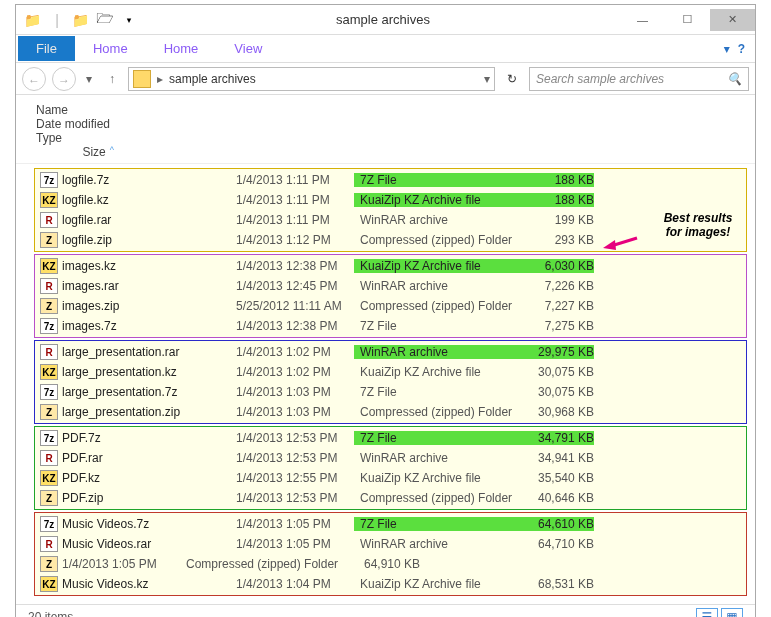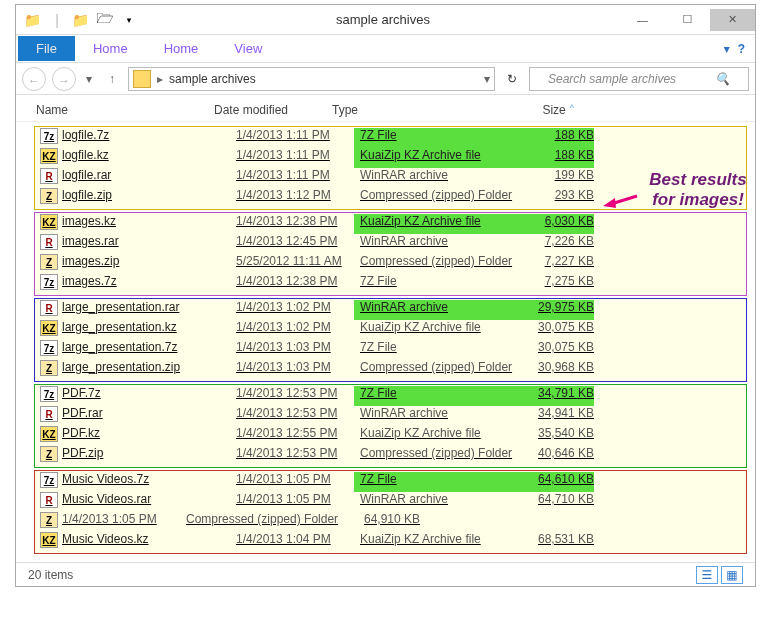--- a/index.html
+++ b/index.html
@@ -19,45 +19,45 @@
 .ribbon-right { display: flex; gap: 8px; padding-right: 8px; }
 .nav-bar { height: 32px; display: flex; align-items: center; padding: 3px 6px; gap: 6px; border-bottom: 1px solid #ddd; }
 .nav-btn { width: 24px; height: 24px; border: 1px solid #ccc; border-radius: 12px; display: flex; align-items: center; justify-content: center; color: #aaa; }
 .nav-down { width: 14px; text-align: center; color: #666; }
 .nav-up { width: 20px; text-align: center; color: #666; }
 .address-bar { flex: 1; height: 24px; border: 1px solid #bbb; display: flex; align-items: center; padding: 0 4px; gap: 6px; }
 .addr-folder-icon { width: 18px; height: 18px; background: #ffd96a; border: 1px solid #d4a938; }
 .addr-text { flex: 1; color: #333; font-size: 12px; }
 .addr-drop { color: #666; }
 .addr-refresh { width: 22px; text-align: center; color: #333; }
-.search-box { width: 220px; height: 24px; border: 1px solid #bbb; display: flex; align-items: center; padding: 0 18px; color: #888; font-style: italic; }
+.search-box { width: 220px; height: 24px; border: 1px solid #bbb; display: flex; align-items: center; padding: 0 6px; color: #888; font-style: italic; }
 .search-box .sp { flex:1; font-style: italic; }
-.columns { display: flex; padding: 8px 8px 4px 20px; border-bottom: 1px solid #eee; color: #444; font-size: 12px; }
+.columns { display: flex; padding: 8px 8px 4px 20px; border-bottom: 1px solid #eee; color: #444; font-size: 12px; flex-direction: column; }
 .col-name { width: 178px; }
 .col-date { width: 118px; }
 .col-type { width: 164px; }
 .col-size { width: 78px; text-align: right; display:flex; justify-content:flex-end; gap:4px;}
 .file-area { padding: 4px 8px 6px 18px; position: relative; }
 .group { border: 1px solid; padding: 1px; margin-bottom: 2px; }
-.row { display: flex; height: 20px; padding-left: 4px; text-decoration: underline; }
+.row { display: flex; align-items: center; height: 20px; padding-left: 4px; }
 .file-icon { width: 18px; height: 16px; display: inline-flex; align-items: center; justify-content: center; font-size: 10px; font-weight: bold; margin-right: 4px; border: 1px solid #999; }
 .icon-7z { background: #fff; color: #000; }
 .icon-kz { background: #ffe066; }
 .icon-rar { background: #fff; color: #900; }
 .icon-zip { background: #ffe9a8; }
 .r-name { width: 174px; color: #222; }
 .r-date { width: 118px; color: #555; }
 .r-type { width: 164px; color: #555; padding-left: 6px; }
 .r-size { width: 76px; text-align: right; color: #555; }
 .hl { background: #5bdf3e !important; color: #222; }
 .statusbar { height: 24px; border-top: 1px solid #ddd; display: flex; align-items: center; padding: 0 12px; color: #555; }
 .status-spacer { flex: 1; }
 .view-icons { display: flex; gap: 3px; }
 .view-icon { width: 22px; height: 18px; border: 1px solid #5aa3e8; display:flex; align-items:center; justify-content:center; color:#2a72c4;}
-.callout { position: absolute; right: -8px; top: 48px; width: 130px; color: #701a75; font-weight: bold; font-style: italic; font-size: 17px; text-align: center; line-height: 1.15; }
+.callout { position: absolute; right: -8px; top: 48px; width: 130px; color: #000000; font-weight: bold; font-style: italic; font-size: 12px; text-align: center; line-height: 1.15; }
 .arrow { position: absolute; right: 116px; top: 70px; }
 </style>
 </head>
 <body>
 
 <div class="window">
   <div class="titlebar">
     <div class="titlebar-icons">
       <span class="tb-icon">📁</span>
       <span class="tb-icon" style="color:#bbb">|</span>

